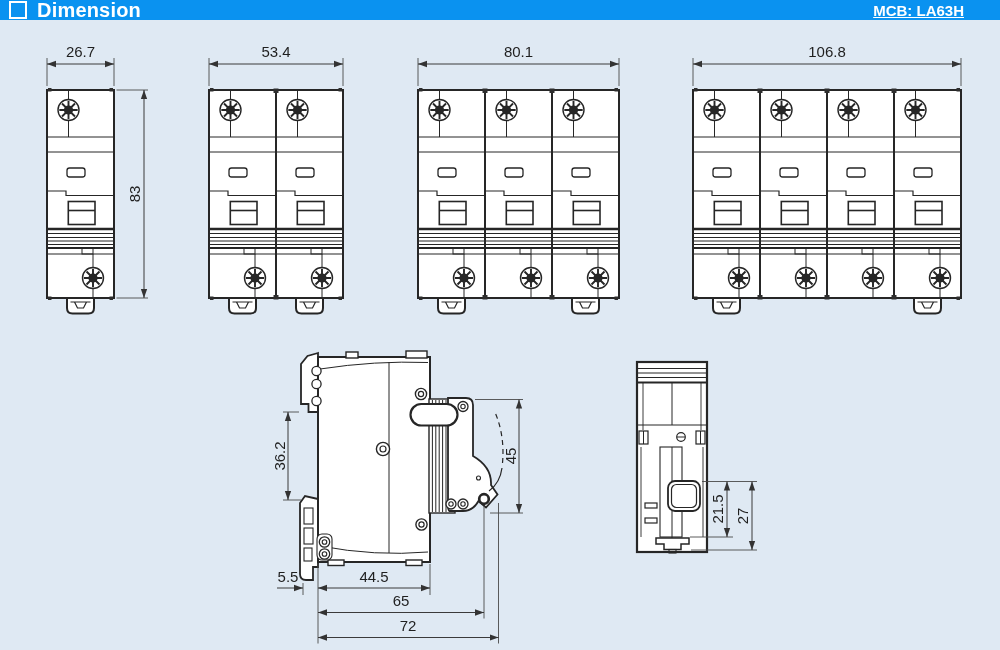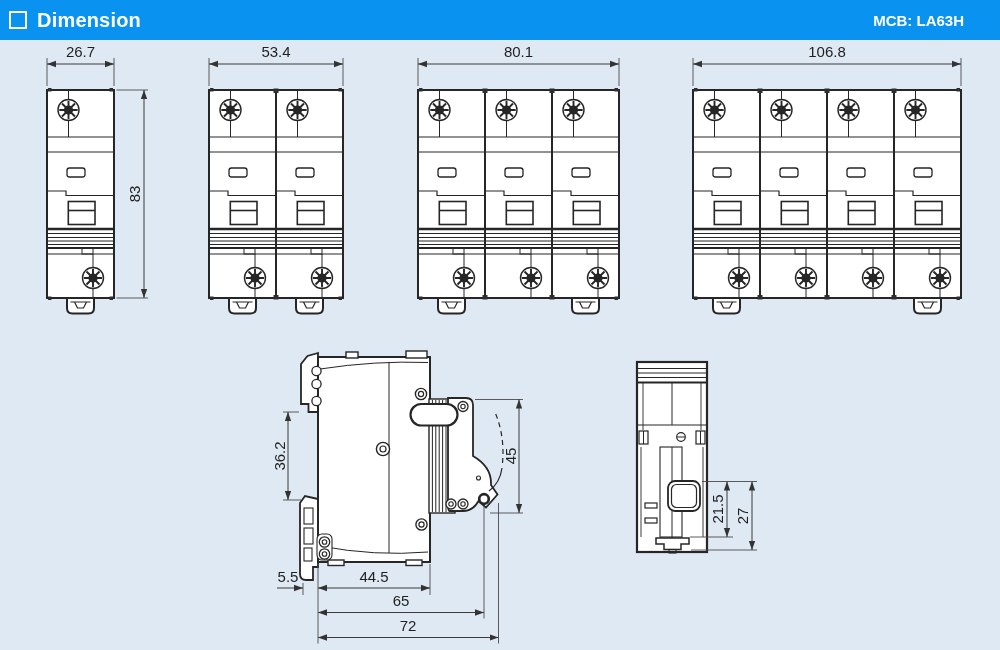--- a/index.html
+++ b/index.html
@@ -2,33 +2,33 @@
 <html><head>
 <meta charset="utf-8">
 <style>
   html,body{margin:0;padding:0}
   body{
     width:1000px;height:650px;overflow:hidden;position:relative;
     background:#dfe9f3;
     font-family:"Liberation Sans",sans-serif;
   }
   .header{
-    position:absolute;top:0;left:0;width:1000px;height:40px;
+    position:absolute;top:0;left:0;width:1000px;height:20px;
     background:#0a92f0;display:flex;align-items:center;z-index:2;
   }
   .header .sq{
     width:14px;height:14px;border:2.5px solid #ffffff;
     margin:0 10px 0 9px;flex:0 0 auto;background:transparent;
   }
   .header h1{
     margin:0;font-size:20px;line-height:32px;color:#ffffff;font-weight:bold;
     letter-spacing:.2px;
   }
   .header .product{
-    margin-left:auto;margin-right:36px;color:#ffffff;font-weight:bold;font-size:15px;
+    margin-left:auto;margin-right:36px;color:#ffffff;font-weight:bold;font-size:15px;text-decoration:underline;
   }
   svg.drawing{position:absolute;left:0;top:0;z-index:1}
   .wh{fill:#ffffff;stroke:#262626}
   .ln{stroke:#262626;fill:none}
   .dim{stroke:#3a3a3a;stroke-width:1;fill:none}
   .ext{stroke:#4a4a4a;stroke-width:0.9;fill:none}
   .mark{fill:#2e2e2e;stroke:none}
   .dimtxt{font-size:15px;fill:#1f1f1f;font-family:"Liberation Sans",sans-serif}
 </style>
 </head>

